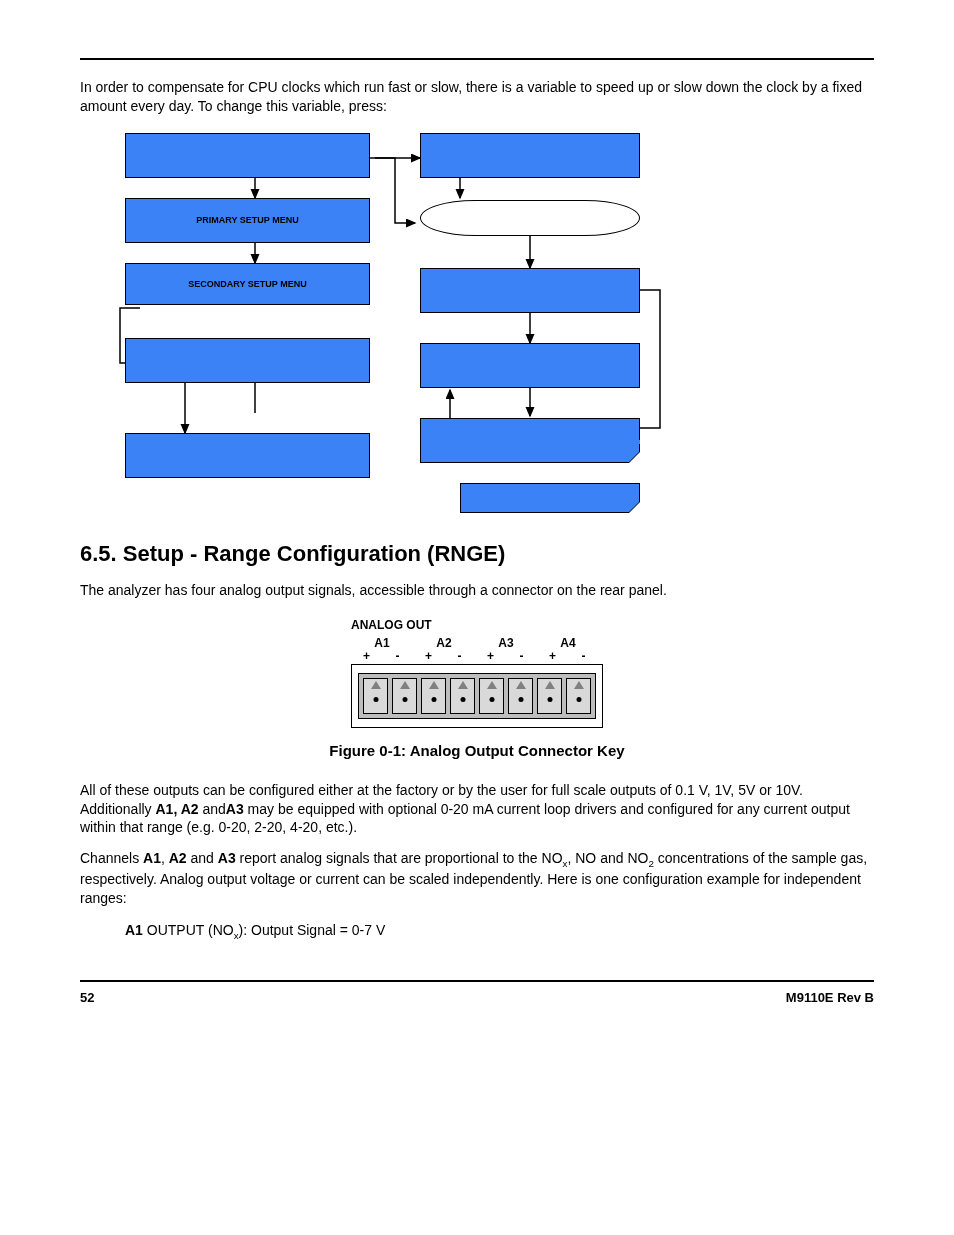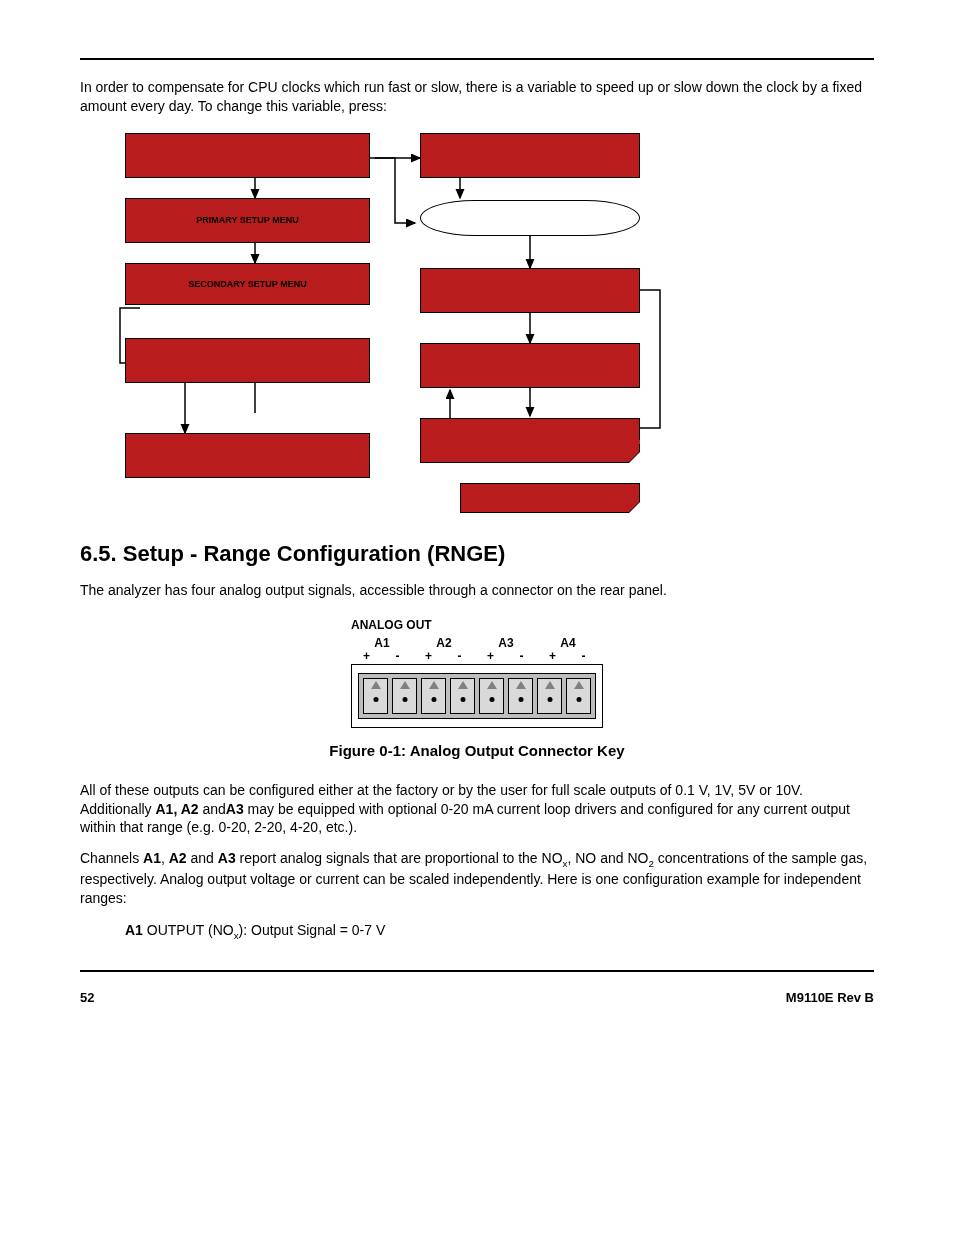--- a/index.html
+++ b/index.html
@@ -25,21 +25,21 @@
     margin: 0 0 12px 0;
   }
   .flowchart {
     position: relative;
     height: 395px;
     margin: 10px 0 18px 0;
   }
   .fbox {
     position: absolute;
     border: 1.5px solid #000;
-    background: #b91c1c;
+    background: #3b82f6;
     display: flex;
     align-items: center;
     justify-content: center;
     font-size: 9px;
     font-weight: bold;
     text-align: center;
     box-sizing: border-box;
     padding: 2px 4px;
   }
   .froundbox {
@@ -63,21 +63,21 @@
     font-size: 15px;
     font-weight: bold;
     margin: 14px 0 22px 0;
   }
   .footer {
     position: absolute;
     left: 80px;
     right: 80px;
     bottom: 230px;
     border-top: 2px solid #000;
-    padding-top: 18px;
+    padding-top: 8px;
     font-size: 13px;
     font-weight: bold;
     display: flex;
     justify-content: space-between;
   }
   sub { font-size: 0.7em; vertical-align: sub; }
   .conn-wrap{
     display:inline-block;
   }
   .conn-title{

